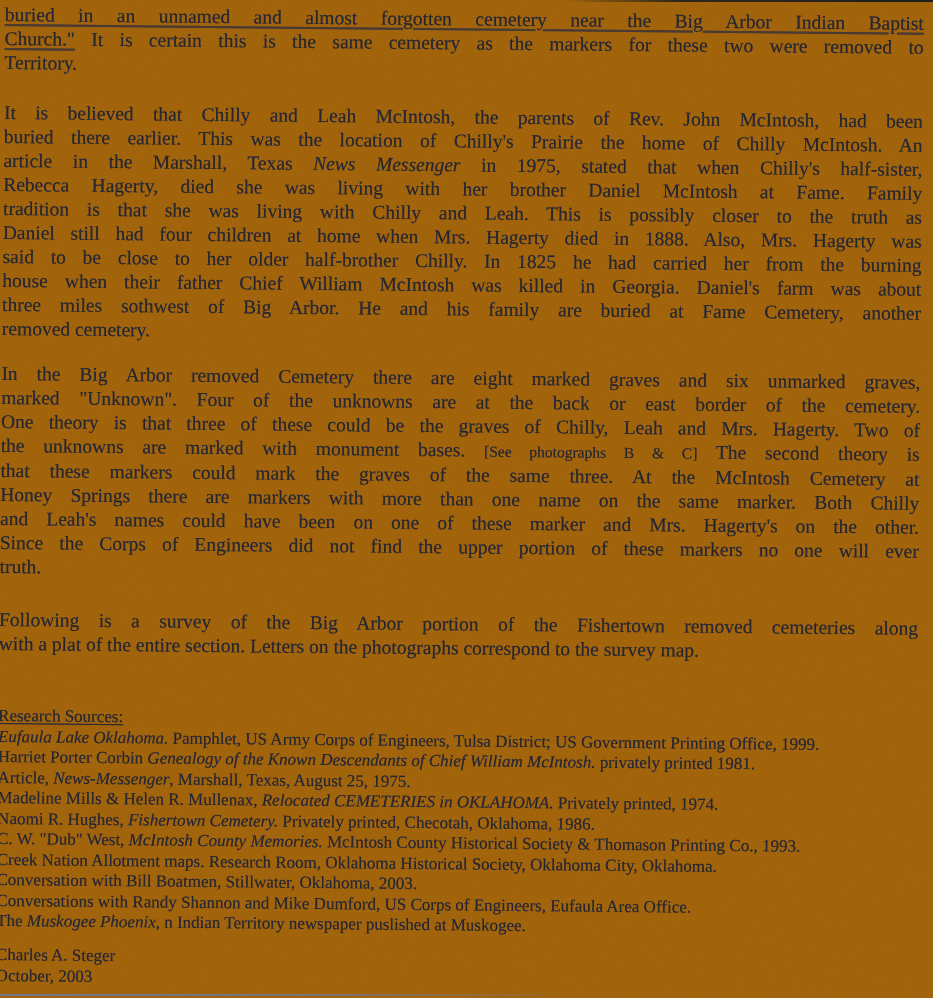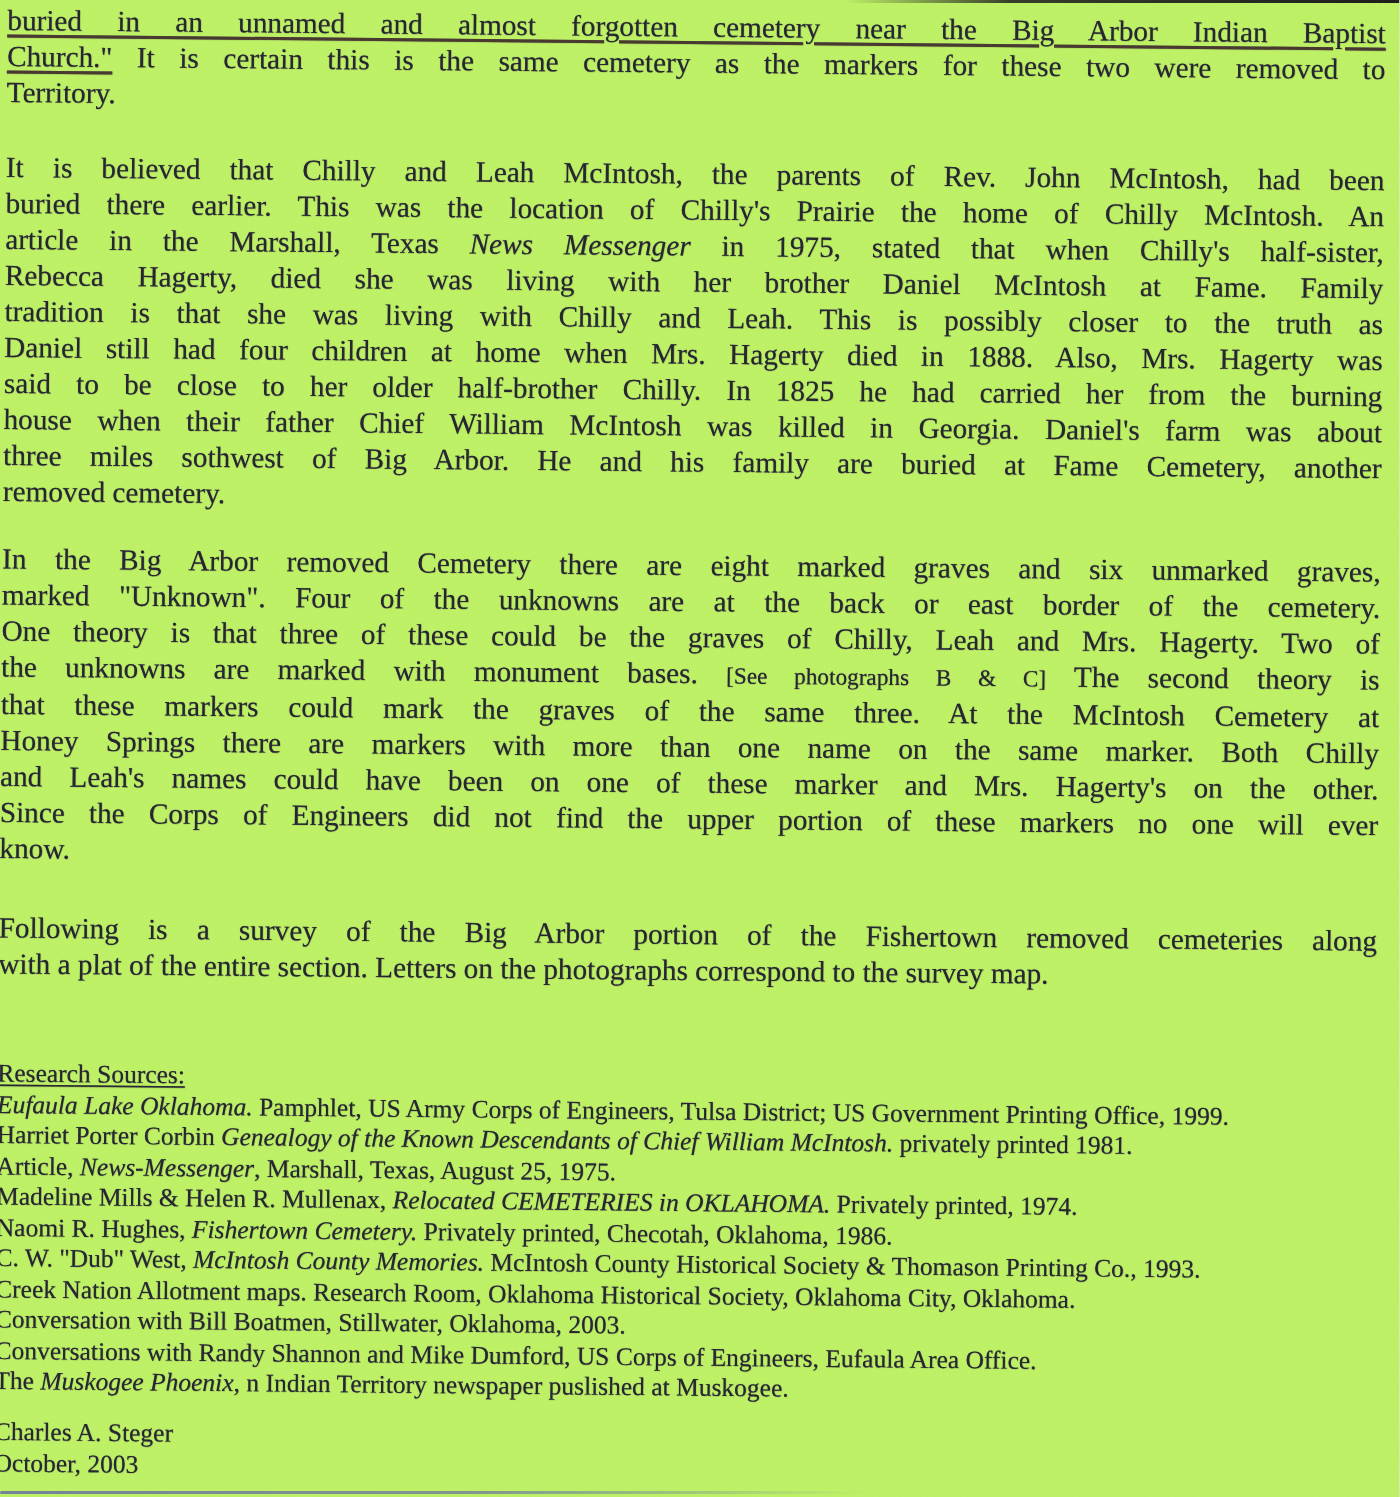--- a/index.html
+++ b/index.html
@@ -1,20 +1,20 @@
 <!DOCTYPE html>
 <html><head>
 <meta charset="utf-8">
 <style>
   html, body { margin: 0; padding: 0; background: #e8e8e8; }
   .page {
     position: relative;
     width: 933px;
     height: 998px;
-    background: #bef264;
+    background: #a16207;
     overflow: hidden;
     font-family: "Liberation Serif", "DejaVu Serif", serif;
     color: #23232b;
   }
   .content {
     position: absolute;
     top: 3px; left: 5px; right: 9px;
     transform: rotate(0.55deg);
     transform-origin: 0 0;
     text-shadow: 0 0 0.6px rgba(35,35,90,0.55), 0.4px 0.4px 0 rgba(90,70,50,0.22);
@@ -112,21 +112,21 @@
 
     <div class="paragraph par-3">
         <div class="line justify"><span>In the Big Arbor removed Cemetery there are eight marked graves and six unmarked graves,</span></div>
         <div class="line justify"><span>marked "Unknown".   Four of the unknowns are at the back or east border of the cemetery.</span></div>
         <div class="line justify"><span>One theory is that three of these could be the graves of Chilly, Leah and Mrs. Hagerty.  Two of</span></div>
         <div class="line justify"><span>the unknowns are marked with monument  bases. </span><span class="seg-small">[See photographs B &amp; C]</span><span>  The second theory is</span></div>
         <div class="line justify"><span>that these markers could mark the graves of the same three.  At the McIntosh Cemetery at</span></div>
         <div class="line justify"><span>Honey Springs there are markers with more than one name on the same marker. Both Chilly</span></div>
         <div class="line justify"><span>and Leah's names  could have been on one of these marker and Mrs. Hagerty's on the other.</span></div>
         <div class="line justify"><span>Since the Corps of Engineers did not find the upper portion of these markers no one will ever</span></div>
-        <div class="line"><span>know.</span></div>
+        <div class="line"><span>truth.</span></div>
       </div>
 
     <div class="paragraph par-4">
         <div class="line justify"><span>Following is a survey of the Big Arbor portion of the Fishertown removed cemeteries along</span></div>
         <div class="line"><span>with a plat of the entire section.  Letters on the photographs  correspond to the survey map.</span></div>
       </div>
 
     <div class="sources">
       <div class="sources-heading">Research Sources:</div>
       <div>

